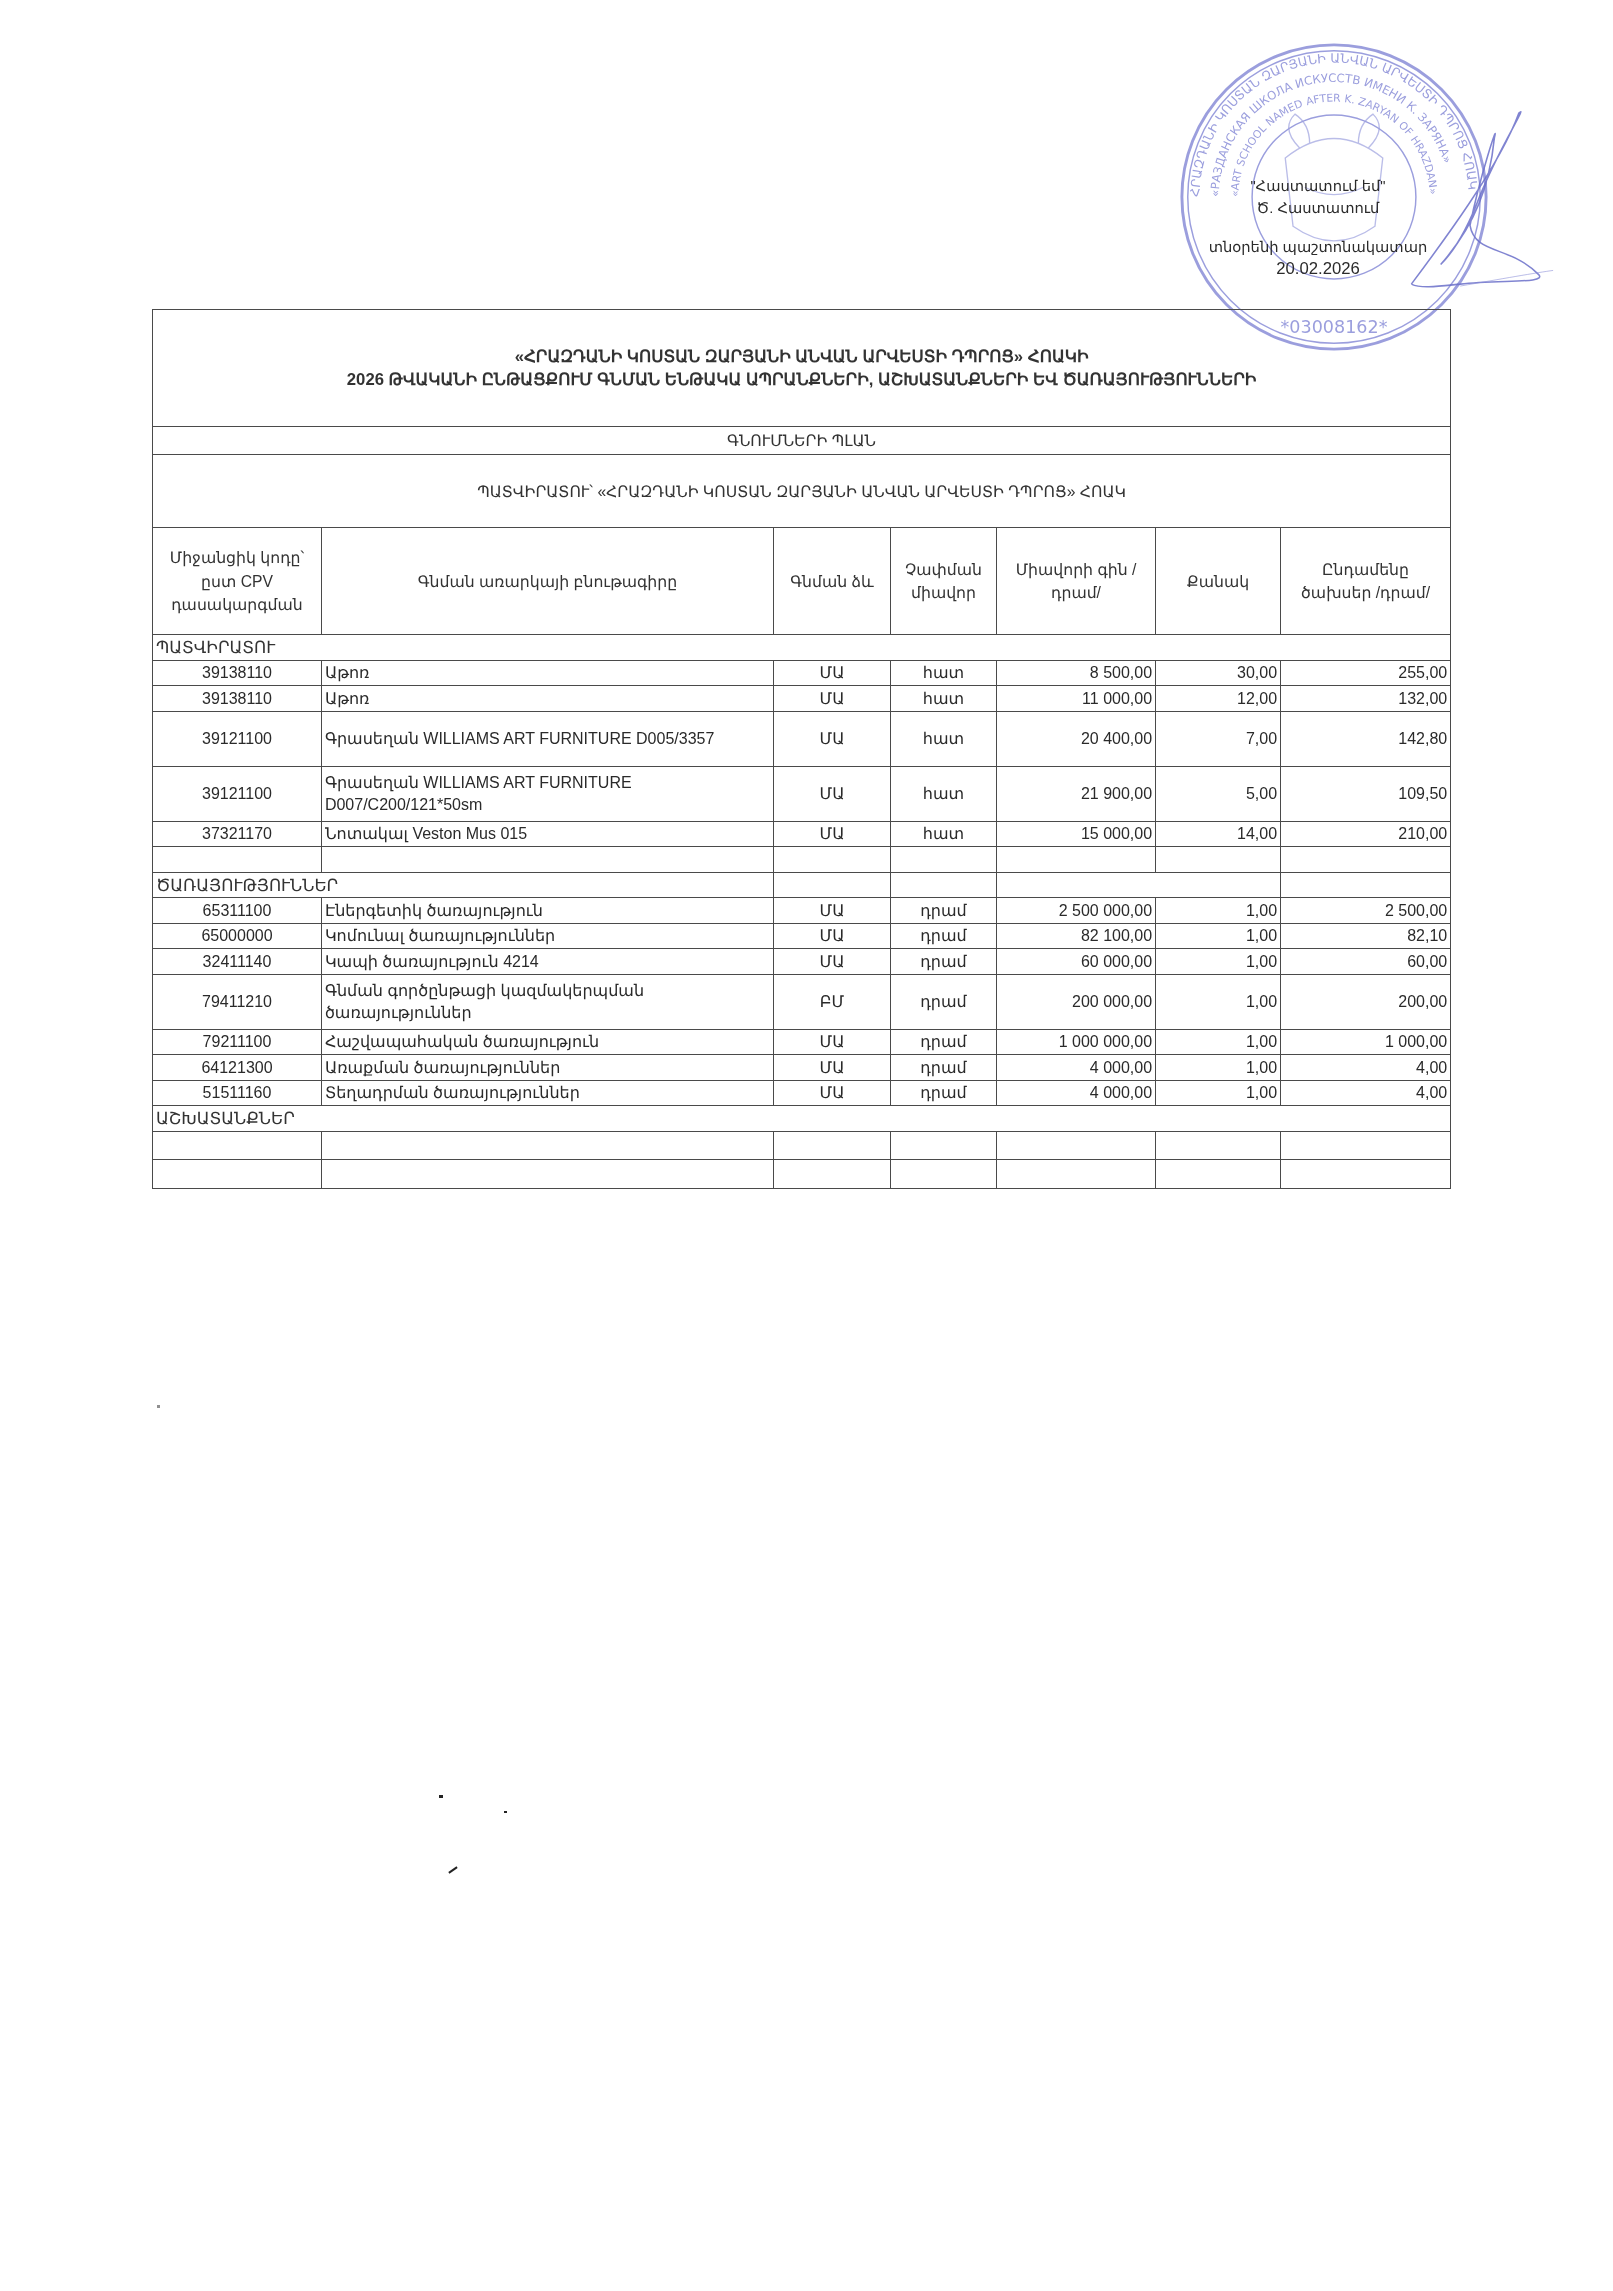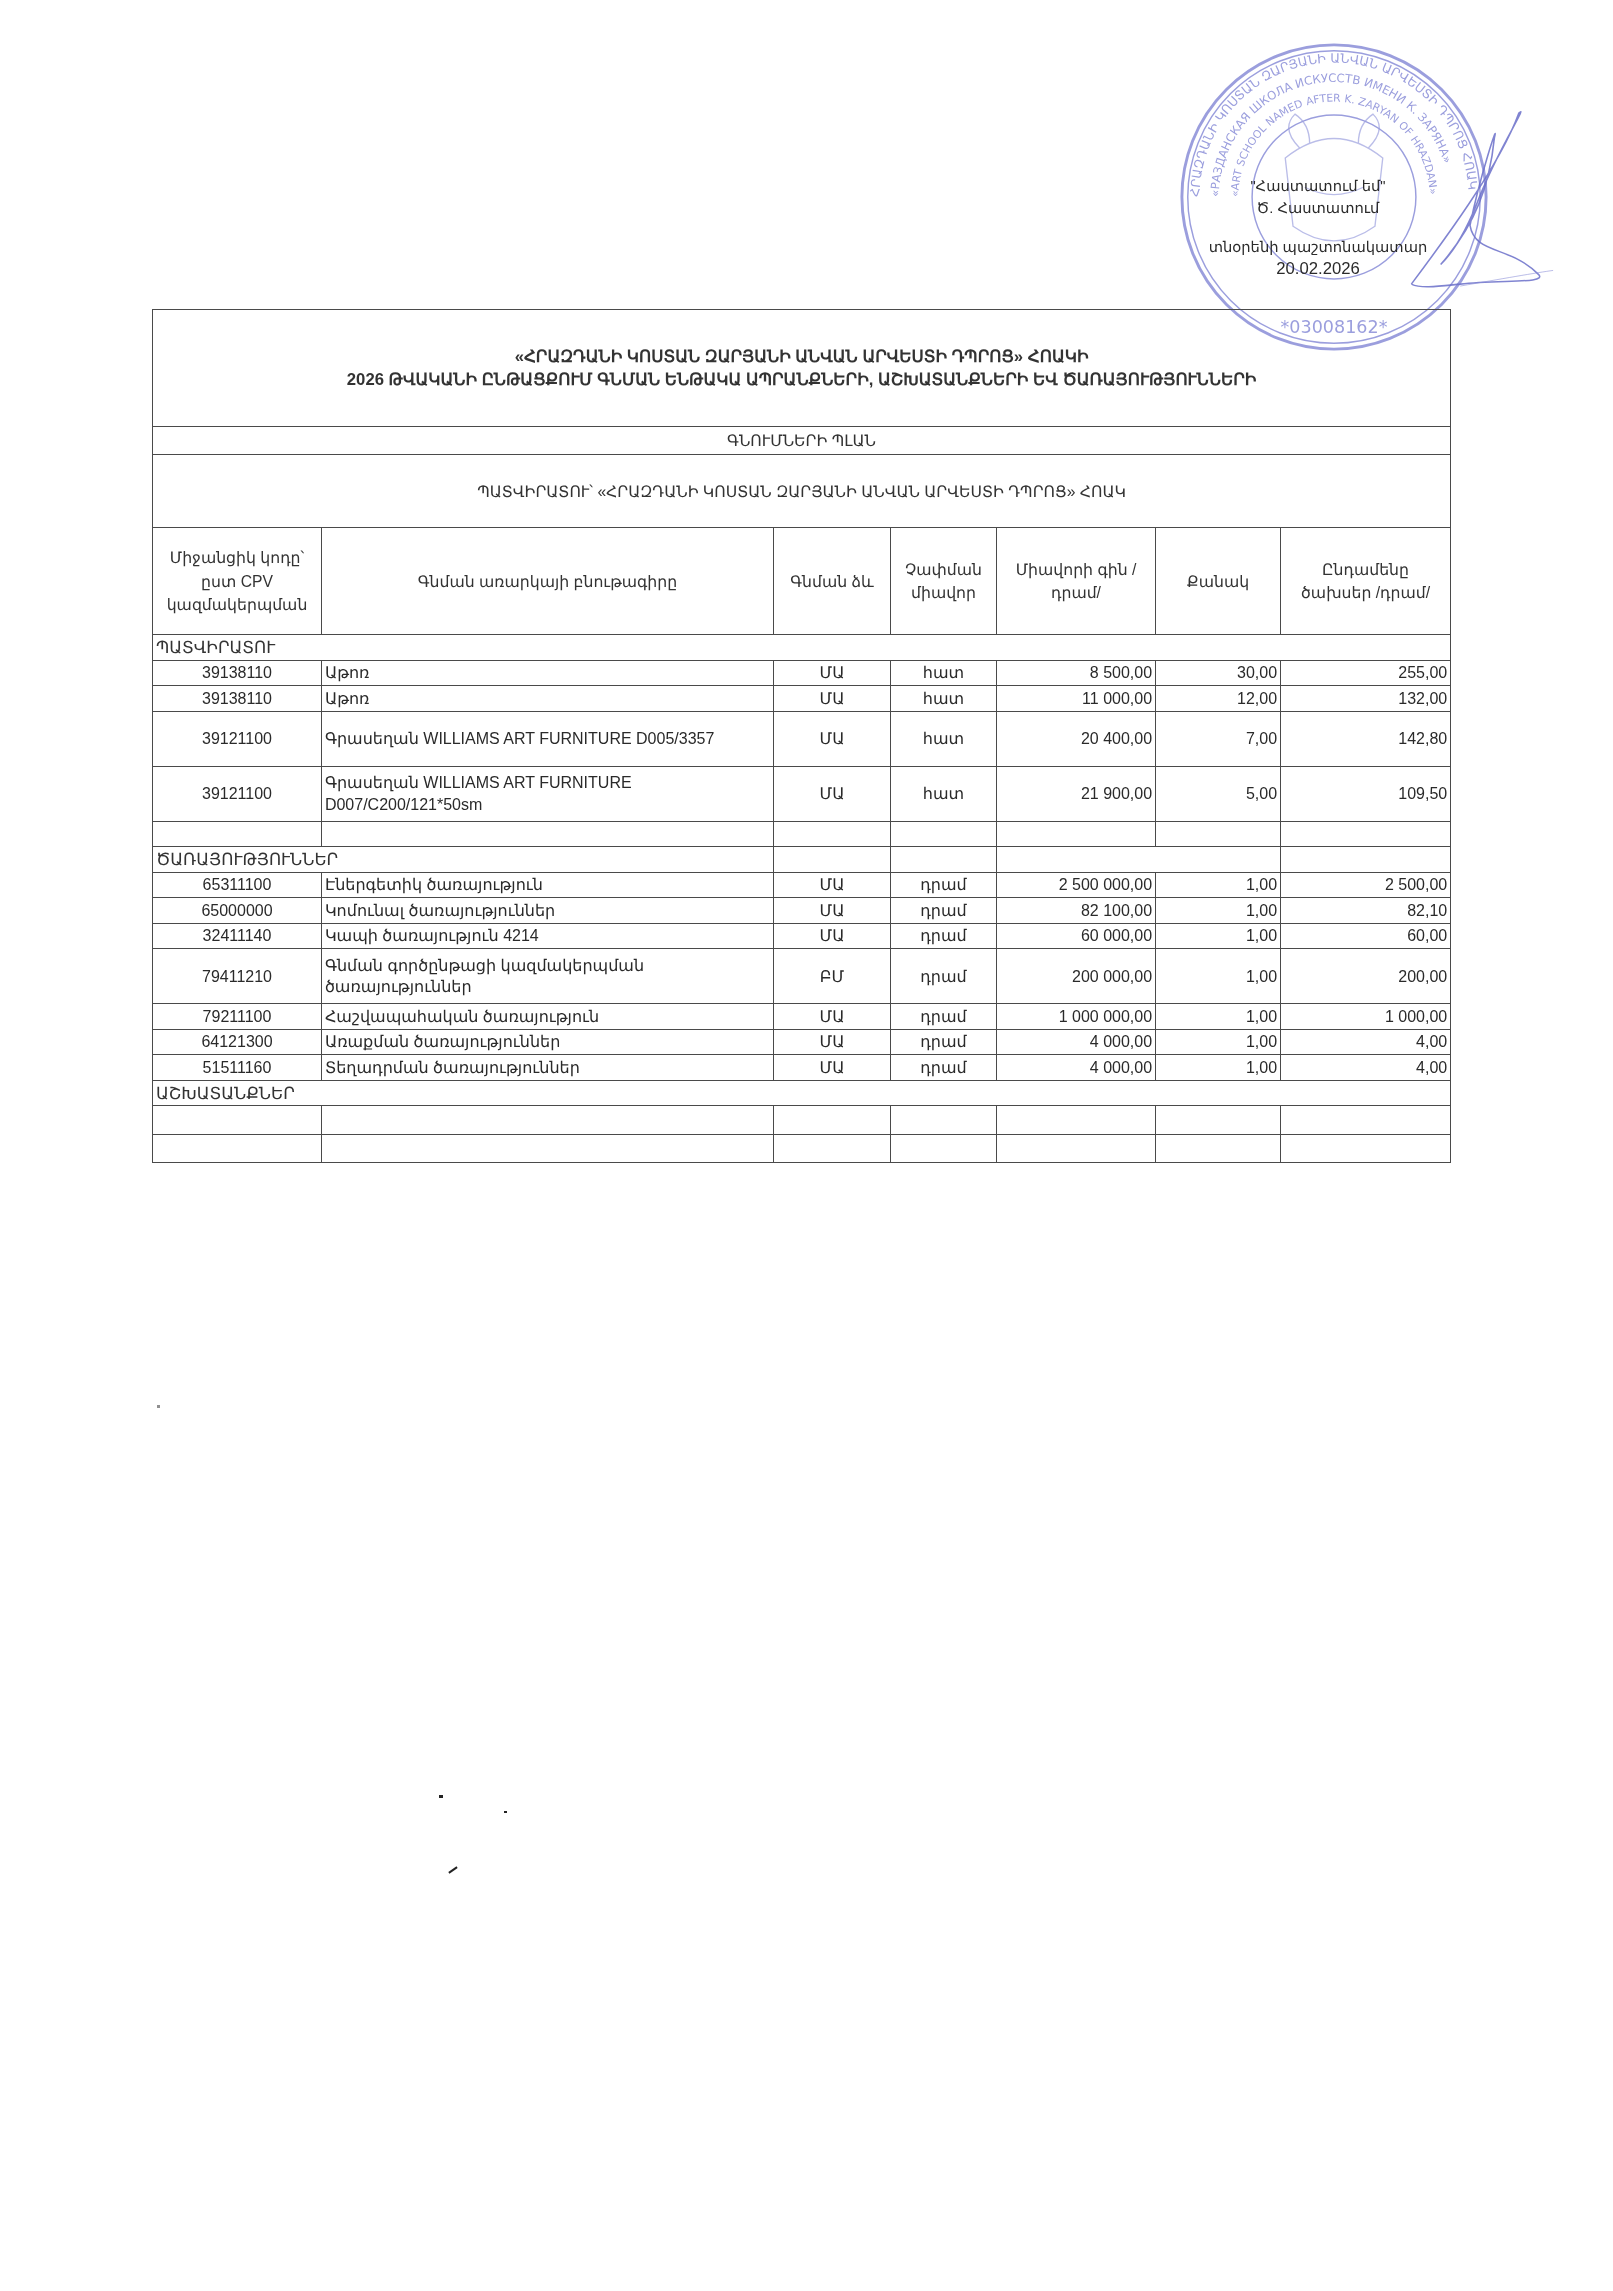--- a/index.html
+++ b/index.html
@@ -103,21 +103,21 @@
           <div>2026 ԹՎԱԿԱՆԻ ԸՆԹԱՑՔՈՒՄ ԳՆՄԱՆ ԵՆԹԱԿԱ ԱՊՐԱՆՔՆԵՐԻ, ԱՇԽԱՏԱՆՔՆԵՐԻ ԵՎ ԾԱՌԱՅՈՒԹՅՈՒՆՆԵՐԻ</div>
         </td>
       </tr>
       <tr class="plan-row">
         <td colspan="7">ԳՆՈՒՄՆԵՐԻ ՊԼԱՆ</td>
       </tr>
       <tr class="client-row">
         <td colspan="7">ՊԱՏՎԻՐԱՏՈՒ՝ «ՀՐԱԶԴԱՆԻ ԿՈՍՏԱՆ ԶԱՐՅԱՆԻ ԱՆՎԱՆ ԱՐՎԵՍՏԻ ԴՊՐՈՑ» ՀՈԱԿ</td>
       </tr>
       <tr class="hdr-row">
-        <th>Միջանցիկ կոդը՝ ըստ CPV կազմակերպման</th>
+        <th>Միջանցիկ կոդը՝ ըստ CPV դասակարգման</th>
         <th>Գնման առարկայի բնութագիրը</th>
         <th>Գնման ձև</th>
         <th>Չափման միավոր</th>
         <th>Միավորի գին /դրամ/</th>
         <th>Քանակ</th>
         <th>Ընդամենը ծախսեր /դրամ/</th>
       </tr>
       <tr class="grp-row">
         <td colspan="7">ՊԱՏՎԻՐԱՏՈՒ</td>
       </tr>
@@ -151,20 +151,29 @@
         </tr>
         <tr class="item tall">
           <td class="code">39121100</td>
           <td class="desc">Գրասեղան WILLIAMS ART FURNITURE D007/C200/121*50sm</td>
           <td class="form">ՄԱ</td>
           <td class="unit">հատ</td>
           <td class="num">21 900,00</td>
           <td class="num">5,00</td>
           <td class="num">109,50</td>
         </tr>
+        <tr class="item">
+          <td class="code">37321170</td>
+          <td class="desc">Նոտակալ Veston Mus 015</td>
+          <td class="form">ՄԱ</td>
+          <td class="unit">հատ</td>
+          <td class="num">15 000,00</td>
+          <td class="num">14,00</td>
+          <td class="num">210,00</td>
+        </tr>
       <tr class="empty">
         <td></td>
           <td></td>
           <td></td>
           <td></td>
           <td></td>
           <td></td>
           <td></td>
       </tr>
       <tr class="grp-row">

